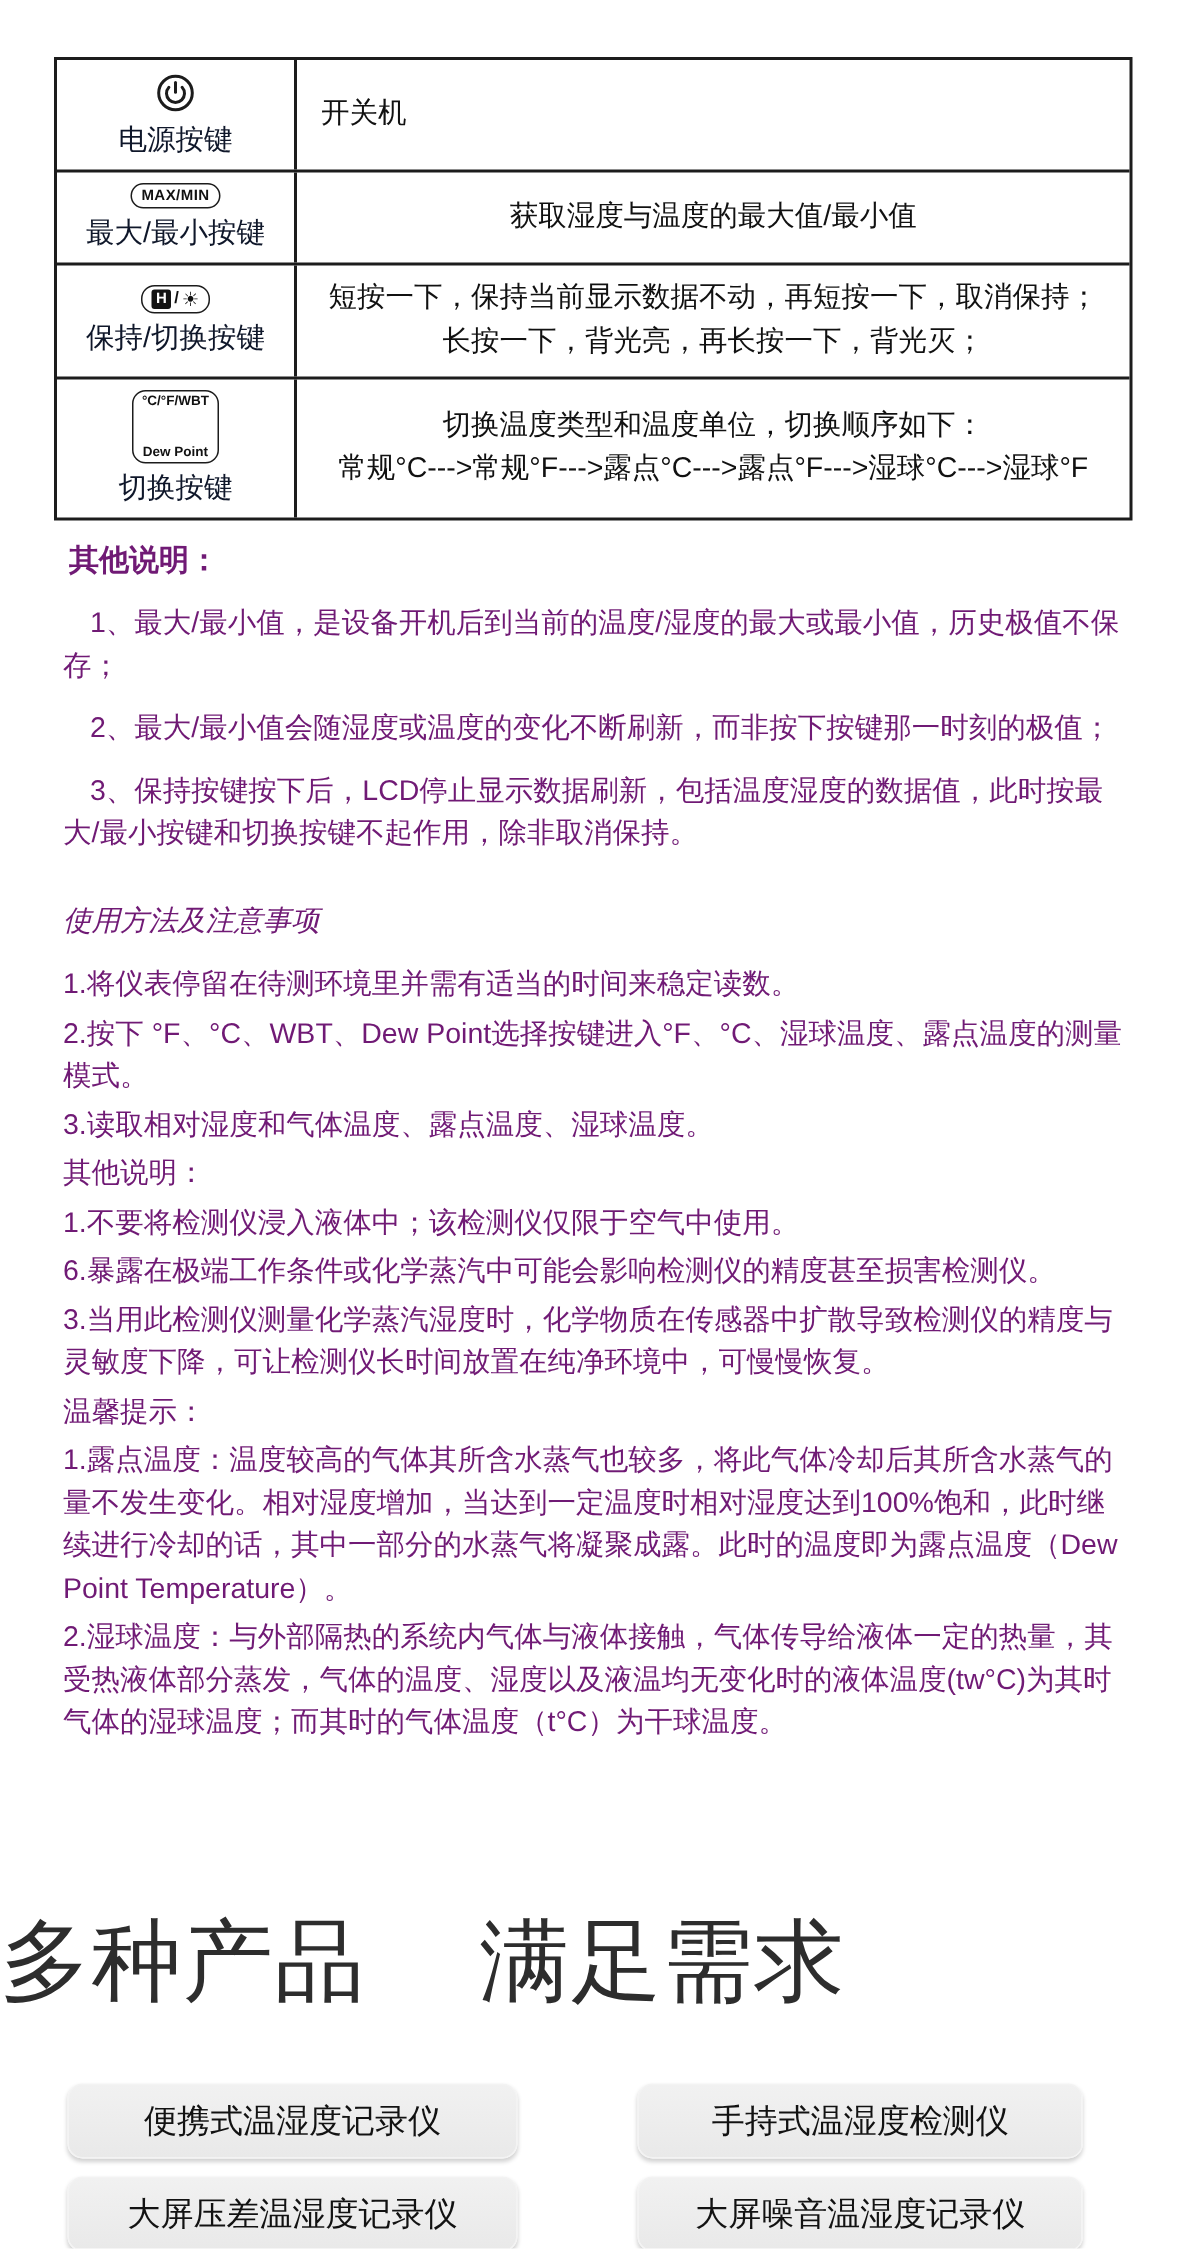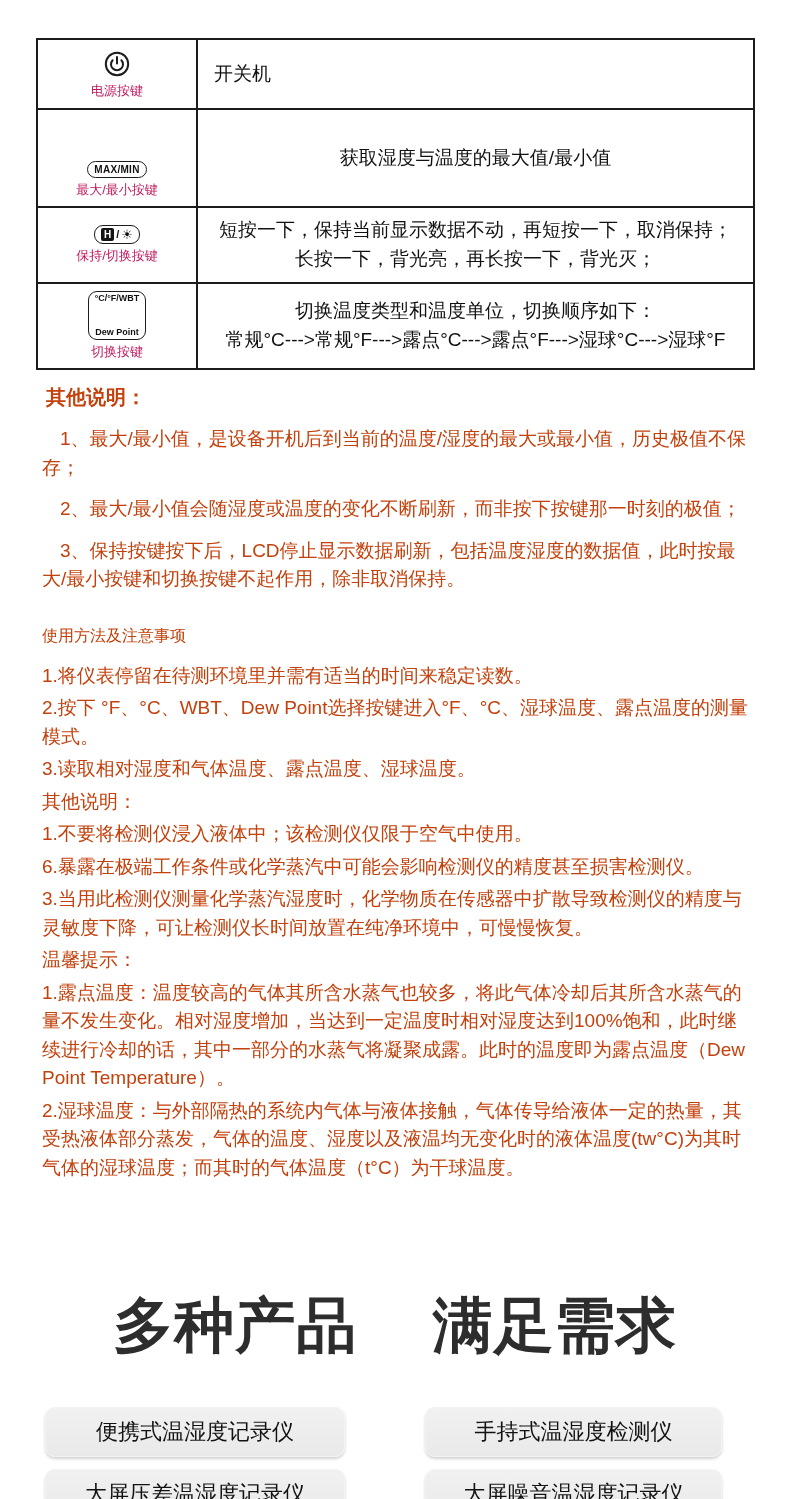--- a/index.html
+++ b/index.html
@@ -12,59 +12,59 @@
 
   
   .spec-table { margin:38px 35px 0 36px; border:2px solid #1c1c1c; }
   .spec-row { display:flex; align-items:stretch; }
   .spec-row + .spec-row { border-top:2px solid #1c1c1c; }
   .spec-key {
     width:160px; flex:0 0 160px; border-right:2px solid #1c1c1c;
     display:flex; flex-direction:column; align-items:center; justify-content:center;
     padding:7px 4px; gap:3px;
   }
-  .key-label { font-size:13px; color:#be185d; }
+  .key-label { font-size:19px; color:#0f172a; }
   .spec-val {
     flex:1; padding:8px 16px; display:flex; flex-direction:column;
     justify-content:center; font-size:19px; line-height:1.52; color:#111;
   }
   .spec-row-power .spec-val { min-height:68px;justify-content:center; }
   .spec-row-std  .spec-val { min-height:58px;align-items:center; }
 
   .power-svg { display:block; }
 
   .pill {
     border:1.6px solid #1c1c1c; border-radius:9px; background:#fff;
     display:inline-flex; align-items:center; justify-content:center;
     color:#111;
   }
-  .pill-maxmin { padding:2px 6px; font-size:10px; font-weight:bold; letter-spacing:.3px;margin-top:44px; }
+  .pill-maxmin { padding:2px 6px; font-size:10px; font-weight:bold; letter-spacing:.3px; }
   .pill-hold   { padding:2px 6px; gap:2px; }
   .hold-h {
     background:#141414; color:#fff; width:13px; height:13px; border-radius:2px;
     display:inline-flex; align-items:center; justify-content:center;
     font-size:10px; font-weight:bold;
   }
   .hold-slash { font-size:11px; font-weight:bold; }
   .hold-sun { font-size:13px; line-height:1; color:#111; }
   .pill-switch { flex-direction:column; padding:1px 6px; font-size:9px; font-weight:bold; line-height:1.25;gap:23px; }
 
   
-  .text-col { margin:0 38px 0 42px; font-size:19px; line-height:1.5; color:#c2410c; }
+  .text-col { margin:0 38px 0 42px; font-size:19px; line-height:1.5; color:#701a75; }
   .notes-heading { font-weight:bold; font-size:20px; margin-top:12px; margin-left:4px; }
   .note-item { margin-top:13px; text-indent:18px; }
-  .usage-heading { font-size:16px; margin-top:30px; }
+  .usage-heading { font-size:19px; margin-top:30px;font-style:italic; }
   .usage-block { margin-top:14px; }
   .usage-block p { margin-top:4px; }
   .plain-heading { margin-top:4px; }
 
   
   .products-title {
-    margin-top:104px; text-align:center;
-    font-size:60px; font-weight:700; color:#2d2d2d; letter-spacing:1px;
+    margin-top:104px; text-align:left;
+    font-size:60px; font-weight:400; color:#2d2d2d; letter-spacing:1px;
     white-space:nowrap;
   }
   .products-title .t2 { margin-left:58px; }
   .product-grid {
     margin:40px 68px 0 45px;
     display:grid; grid-template-columns:300px 297px;
     column-gap:80px; row-gap:12px;
   }
   .product-btn {
     height:50px; border-radius:10px;

